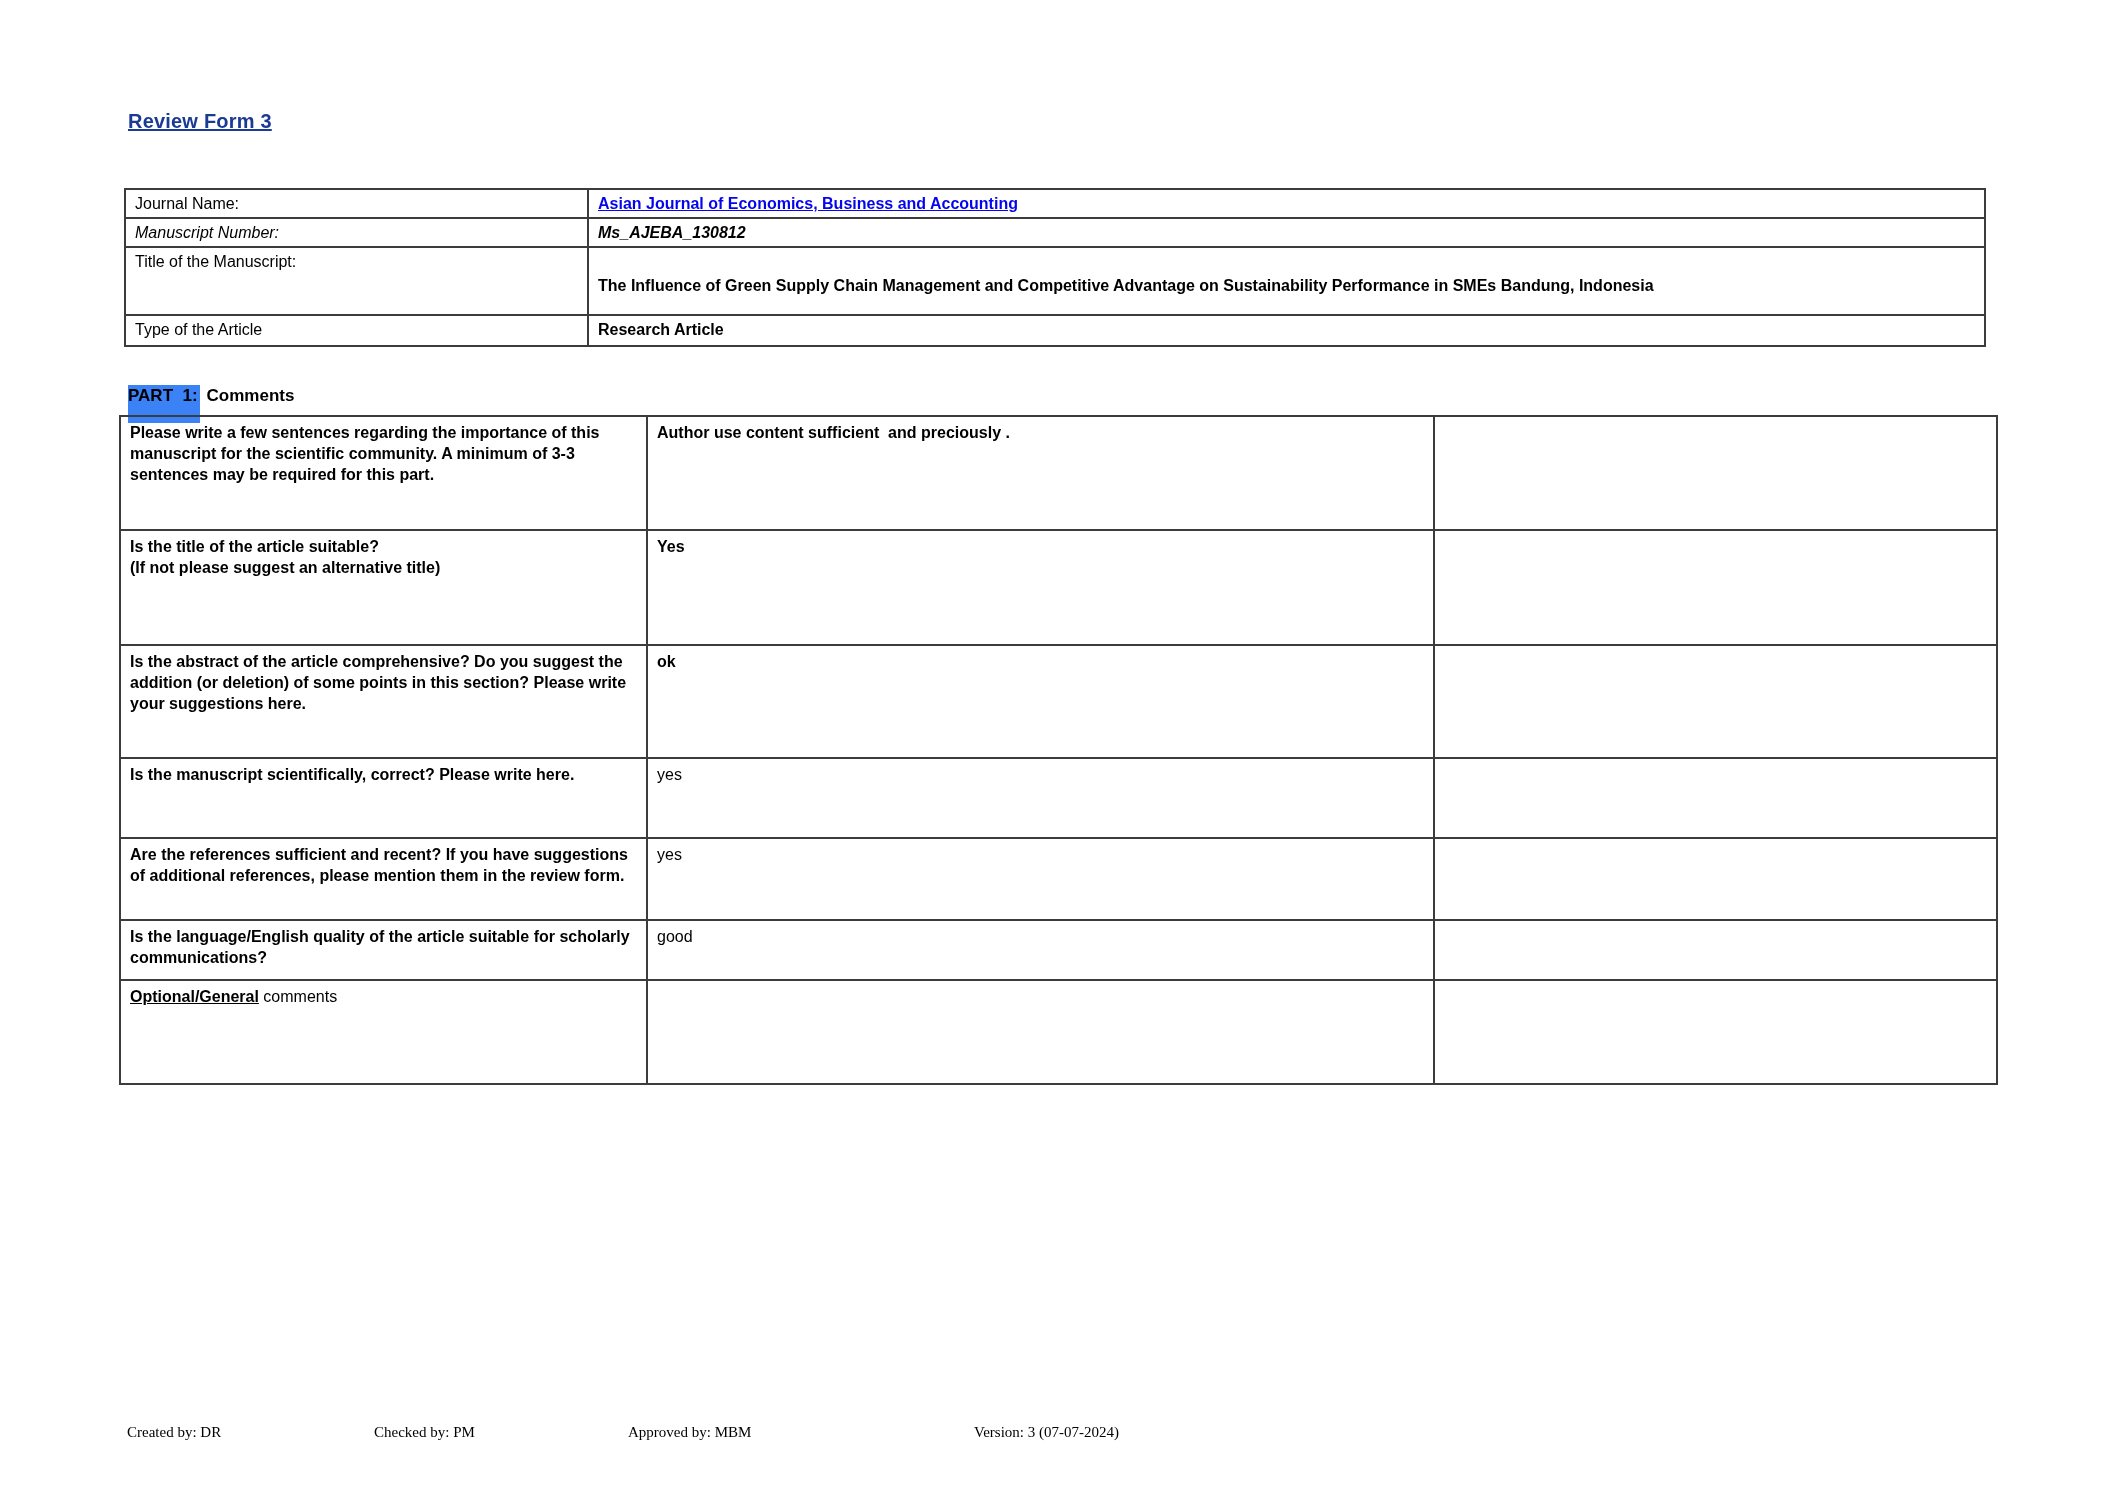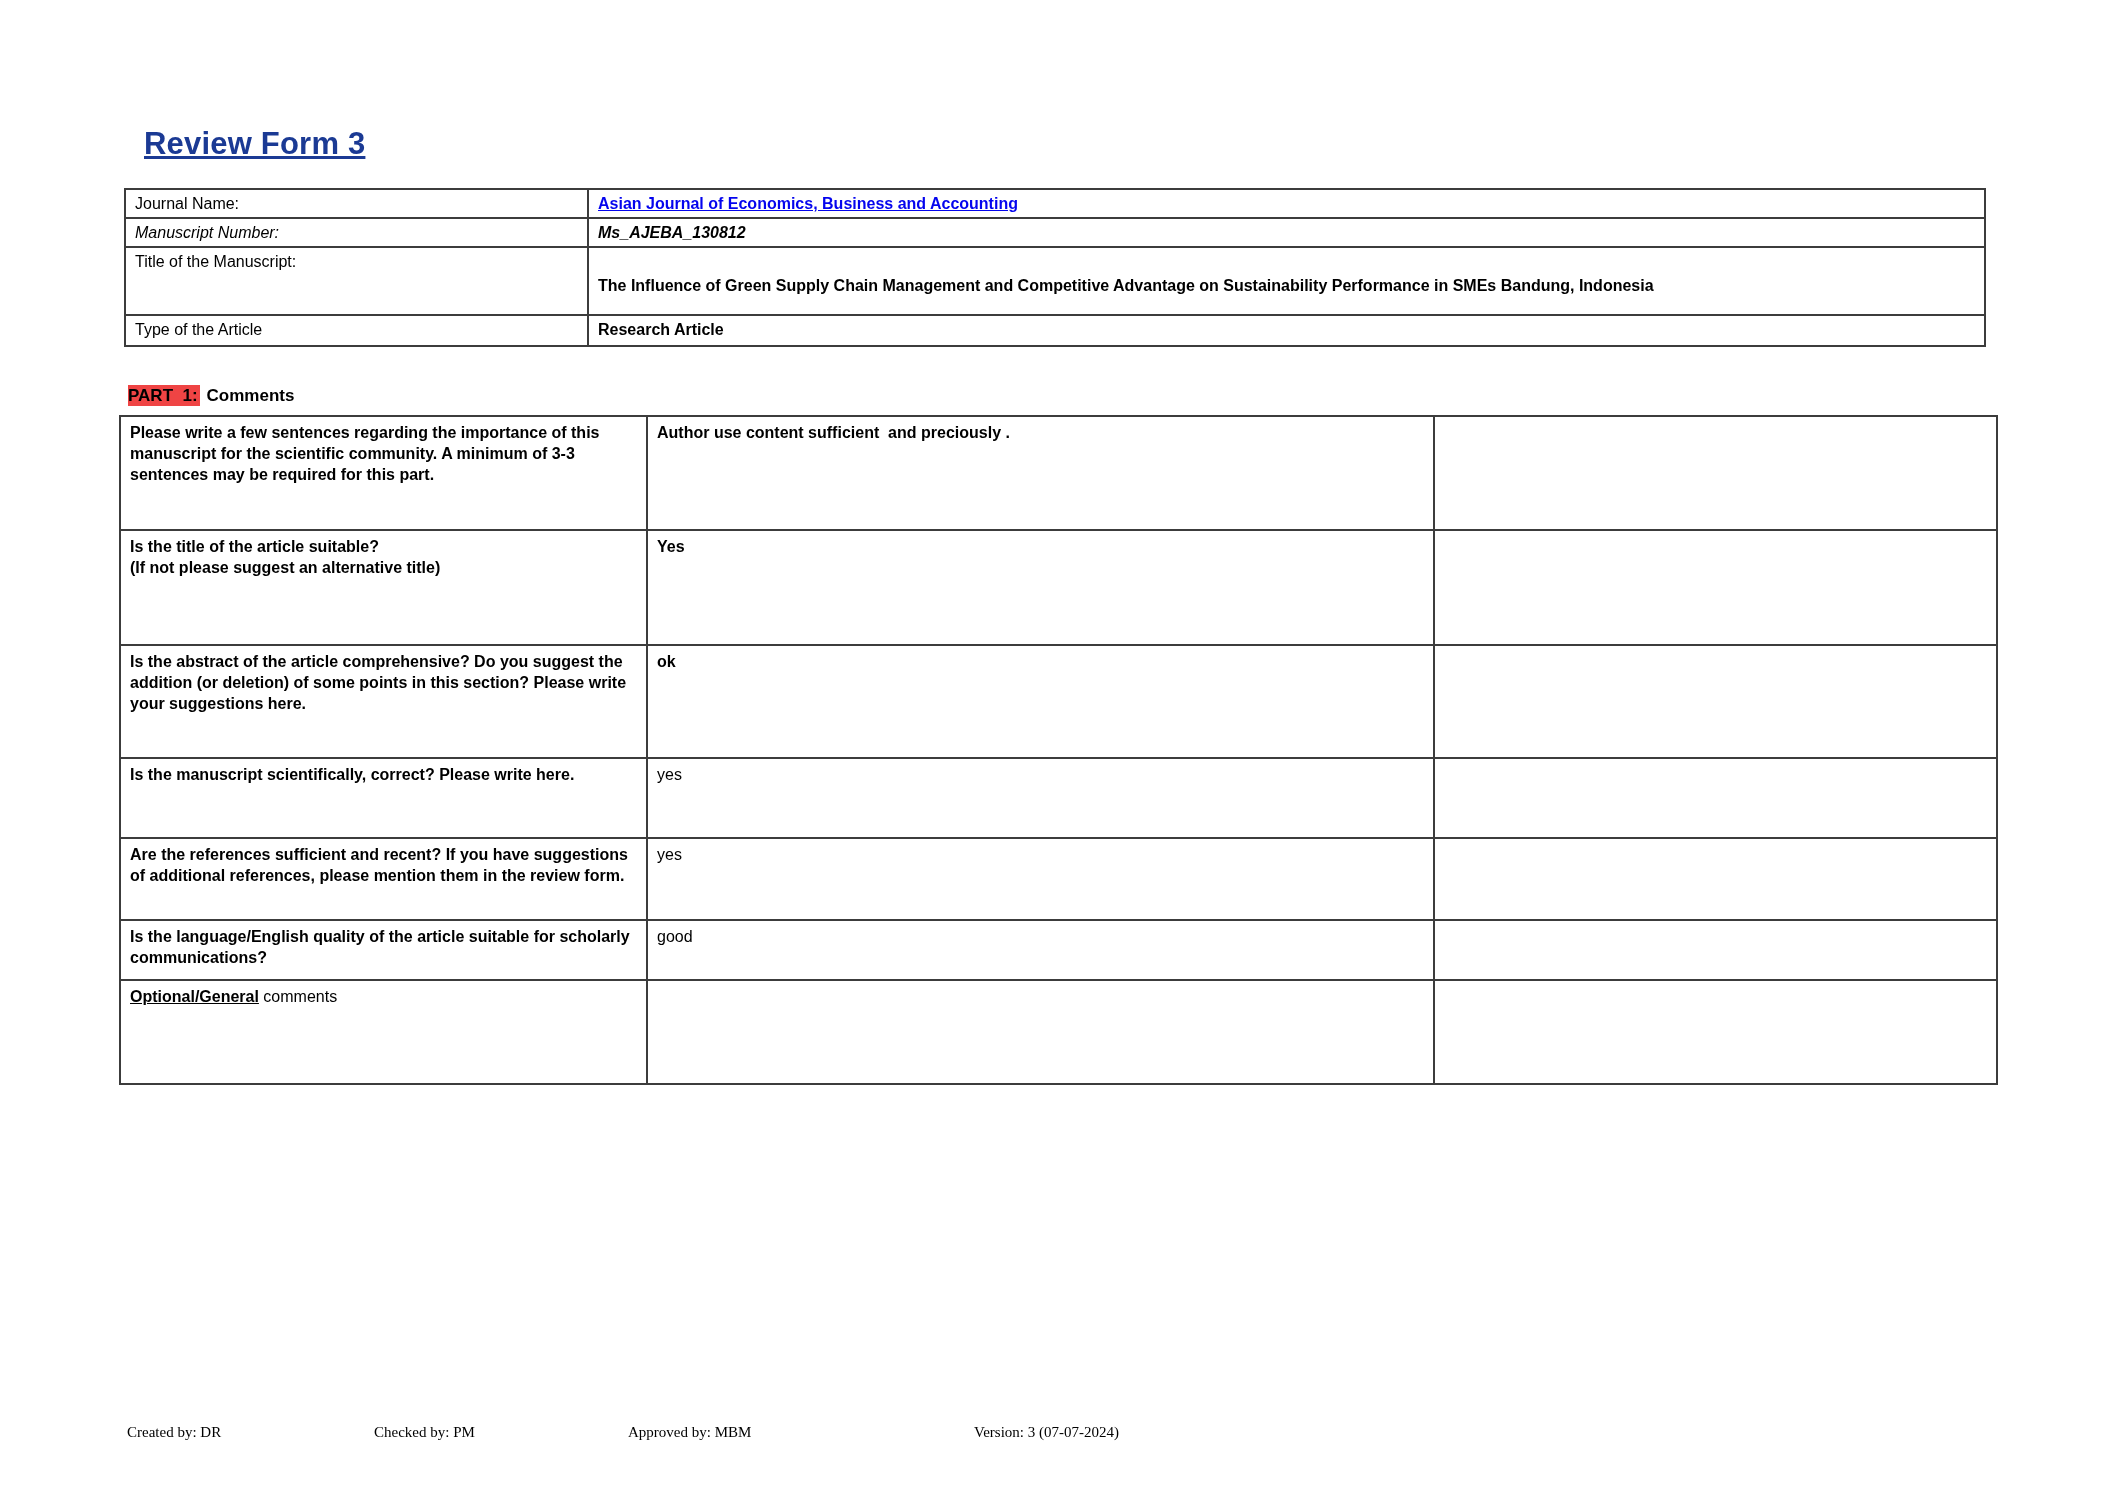--- a/index.html
+++ b/index.html
@@ -5,22 +5,22 @@
   html,body{margin:0;padding:0;background:#ffffff;}
   body{
     width:2117px;height:1497px;position:relative;
     font-family:"Liberation Sans","DejaVu Sans",sans-serif;
     color:#000;
   }
   .page{position:relative;width:2117px;height:1497px;background:#fff;overflow:hidden;}
 
   
   .doc-title{
-    position:absolute;left:128px;top:110px;margin:16px;
-    font-size:31px;font-weight:bold;
+    position:absolute;left:128px;top:110px;margin:0;
+    font-size:20px;font-weight:bold;
     color:#1b3a94;text-decoration:underline;
     letter-spacing:0.2px;
   }
 
   
   .info-table{
     position:absolute;left:124px;top:188px;width:1862px;
     border-collapse:collapse;table-layout:fixed;
     font-size:16px;line-height:21px;
   }
@@ -28,21 +28,21 @@
     border:2px solid #3c3c3c;vertical-align:top;
     padding:3px 9px;overflow:hidden;
   }
   .info-table .lbl{font-weight:normal;}
   .info-table .val{font-weight:bold;}
   .info-table .title-val{padding-top:27px;}
   .journal-link{color:#0404ee;font-weight:bold;text-decoration:underline;cursor:pointer;}
 
   
   .part-heading{position:absolute;left:128px;top:386px;font-size:17px;font-weight:bold;}
-  .part-heading .hl{background:#ef4444;white-space:pre;padding:1px 2px 1px 0;}
+  .part-heading .hl{background:#3b82f6;white-space:pre;padding:1px 2px 18px 0;}
   .part-heading .rest{margin-left:7px;}
 
   
   .review-table{
     position:absolute;left:119px;top:415px;width:1879px;
     border-collapse:collapse;table-layout:fixed;
     font-size:16px;line-height:21px;
   }
   .review-table td{
     border:2px solid #3c3c3c;vertical-align:top;

